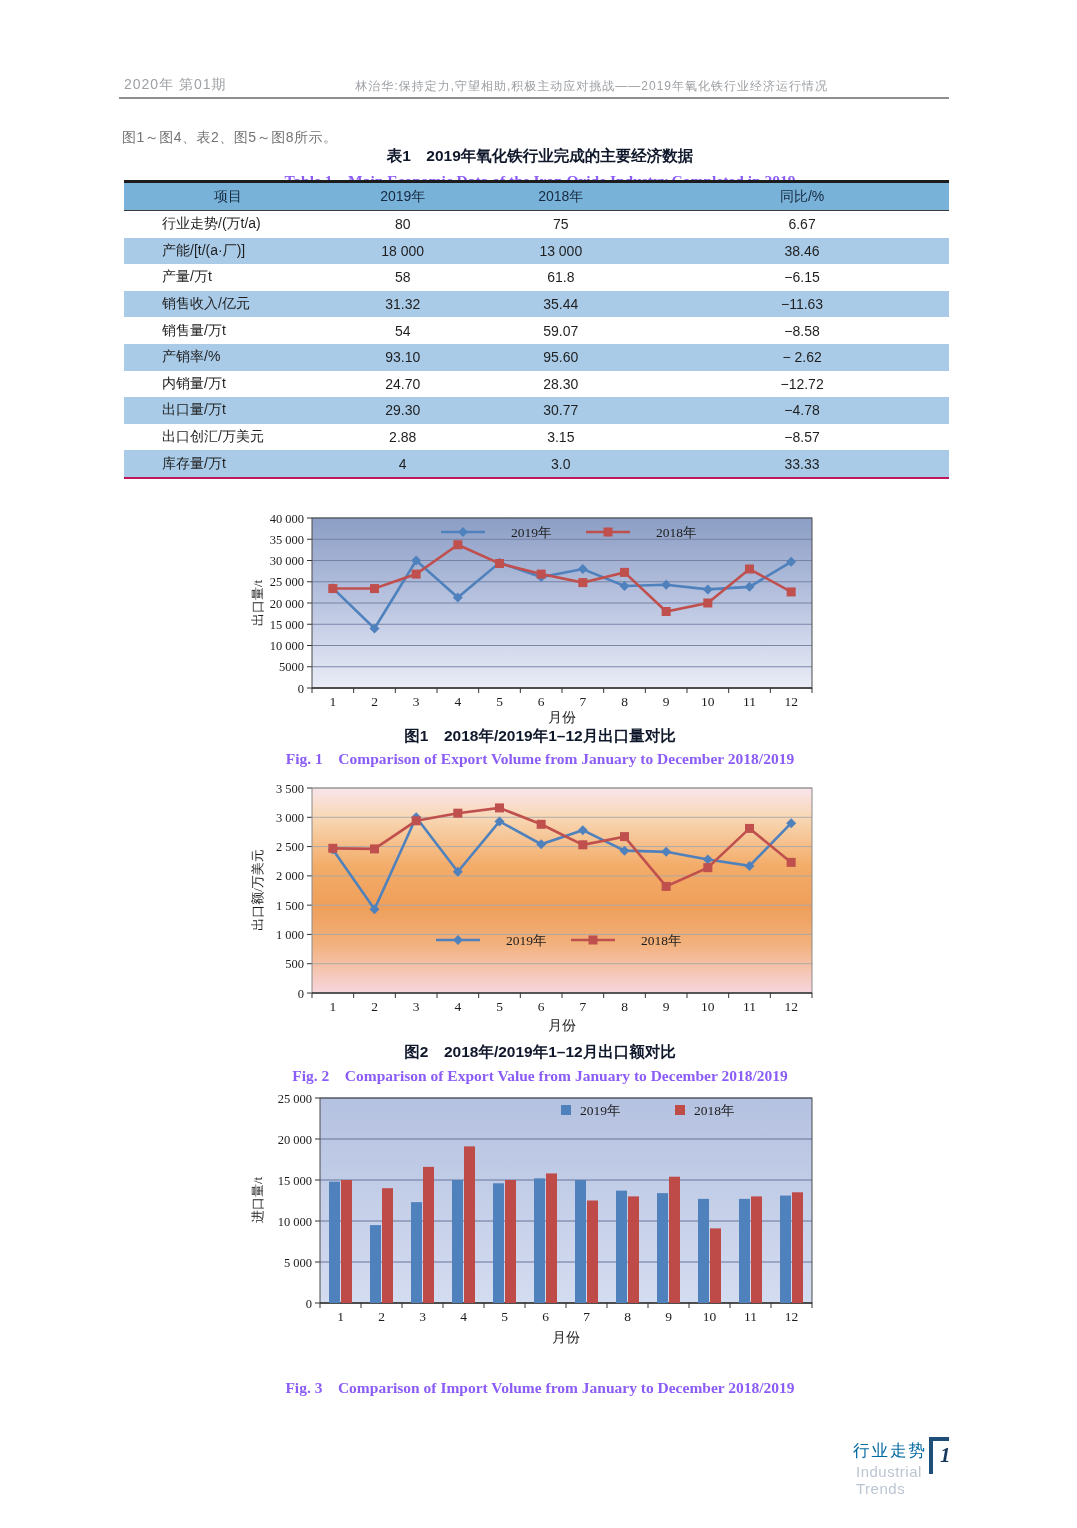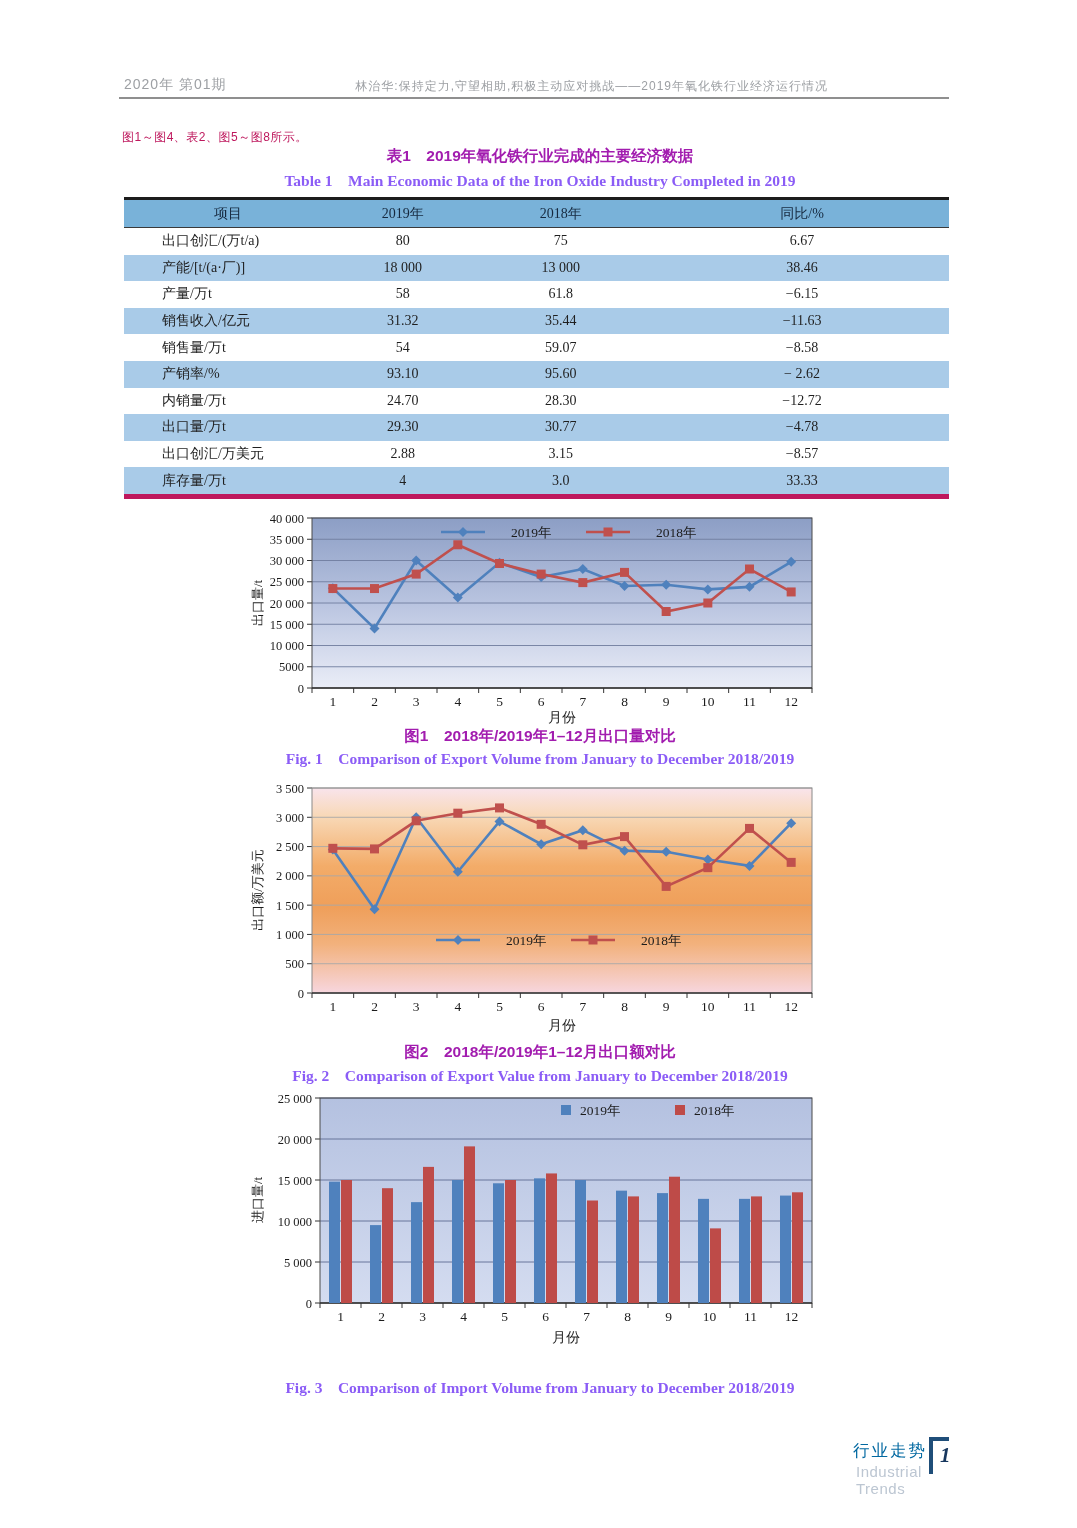--- a/index.html
+++ b/index.html
@@ -3,27 +3,27 @@
 <meta charset="utf-8">
 <style>
   html,body{margin:0;padding:0;background:#ffffff;}
   #page{position:relative;width:949px;height:1528px;background:#ffffff;overflow:hidden;
         font-family:"Liberation Sans",sans-serif;color:#1a1a1a;}
   .abs{position:absolute;}
   
   .hdr{color:#9da0a4;font-size:14px;letter-spacing:1px;}
   .hdr-rule{background:#8f8f8f;height:2px;}
   
-  .intro{font-size:12px;color:#be185d;letter-spacing:0.5px;}
+  .intro{font-size:14px;color:#737373;letter-spacing:0.5px;}
   
   .cwrap{left:124px;width:832px;text-align:center;}
-  .t-cn{font-size:15.5px;font-weight:bold;color:#a21caf;}
+  .t-cn{font-size:15.5px;font-weight:bold;color:#0f172a;}
   .t-en{font-size:15.5px;font-weight:bold;color:#8b5cf6;font-family:"Liberation Serif",serif;}
   
-  #tbl{left:124px;top:197px;width:832px;border-top:3px solid #1c1c1c;border-bottom:5px solid #be185d;font-family:Liberation Serif, serif;}
+  #tbl{left:124px;top:180px;width:832px;border-top:3px solid #1c1c1c;border-bottom:2px solid #be185d;}
   .trow{display:grid;grid-template-columns:25% 17% 21% 37%;align-items:center;height:26.6px;}
   .trow.head{background:#79b2d9;border-bottom:1.5px solid #3a3a3a;height:27px;color:#16293f;}
   .trow.alt{background:#a9cbe8;}
   .tcell{font-size:14px;color:#1f1f1f;text-align:center;white-space:nowrap;}
   .tcell.lbl{text-align:left;padding-left:38px;}
   .trow.head .tcell{color:#16293f;}
   
   svg text{font-family:"Liberation Serif",serif;}
   
   .foot-cn{font-size:16.5px;color:#0369a1;letter-spacing:2px;}
@@ -47,21 +47,21 @@
   <div class="abs cwrap t-en" style="top:171px;">Table 1　Main Economic Data of the Iron Oxide Industry Completed in 2019</div>
 
   <div id="tbl" class="abs">
       <div class="trow head">
         <div class="tcell">项目</div>
         <div class="tcell">2019年</div>
         <div class="tcell">2018年</div>
         <div class="tcell">同比/%</div>
       </div>
       <div class="trow plain">
-        <div class="tcell lbl">出口创汇/(万t/a)</div>
+        <div class="tcell lbl">行业走势/(万t/a)</div>
         <div class="tcell">80</div>
         <div class="tcell">75</div>
         <div class="tcell">6.67</div>
       </div>
       <div class="trow alt">
         <div class="tcell lbl">产能/[t/(a·厂)]</div>
         <div class="tcell">18 000</div>
         <div class="tcell">13 000</div>
         <div class="tcell">38.46</div>
       </div>

